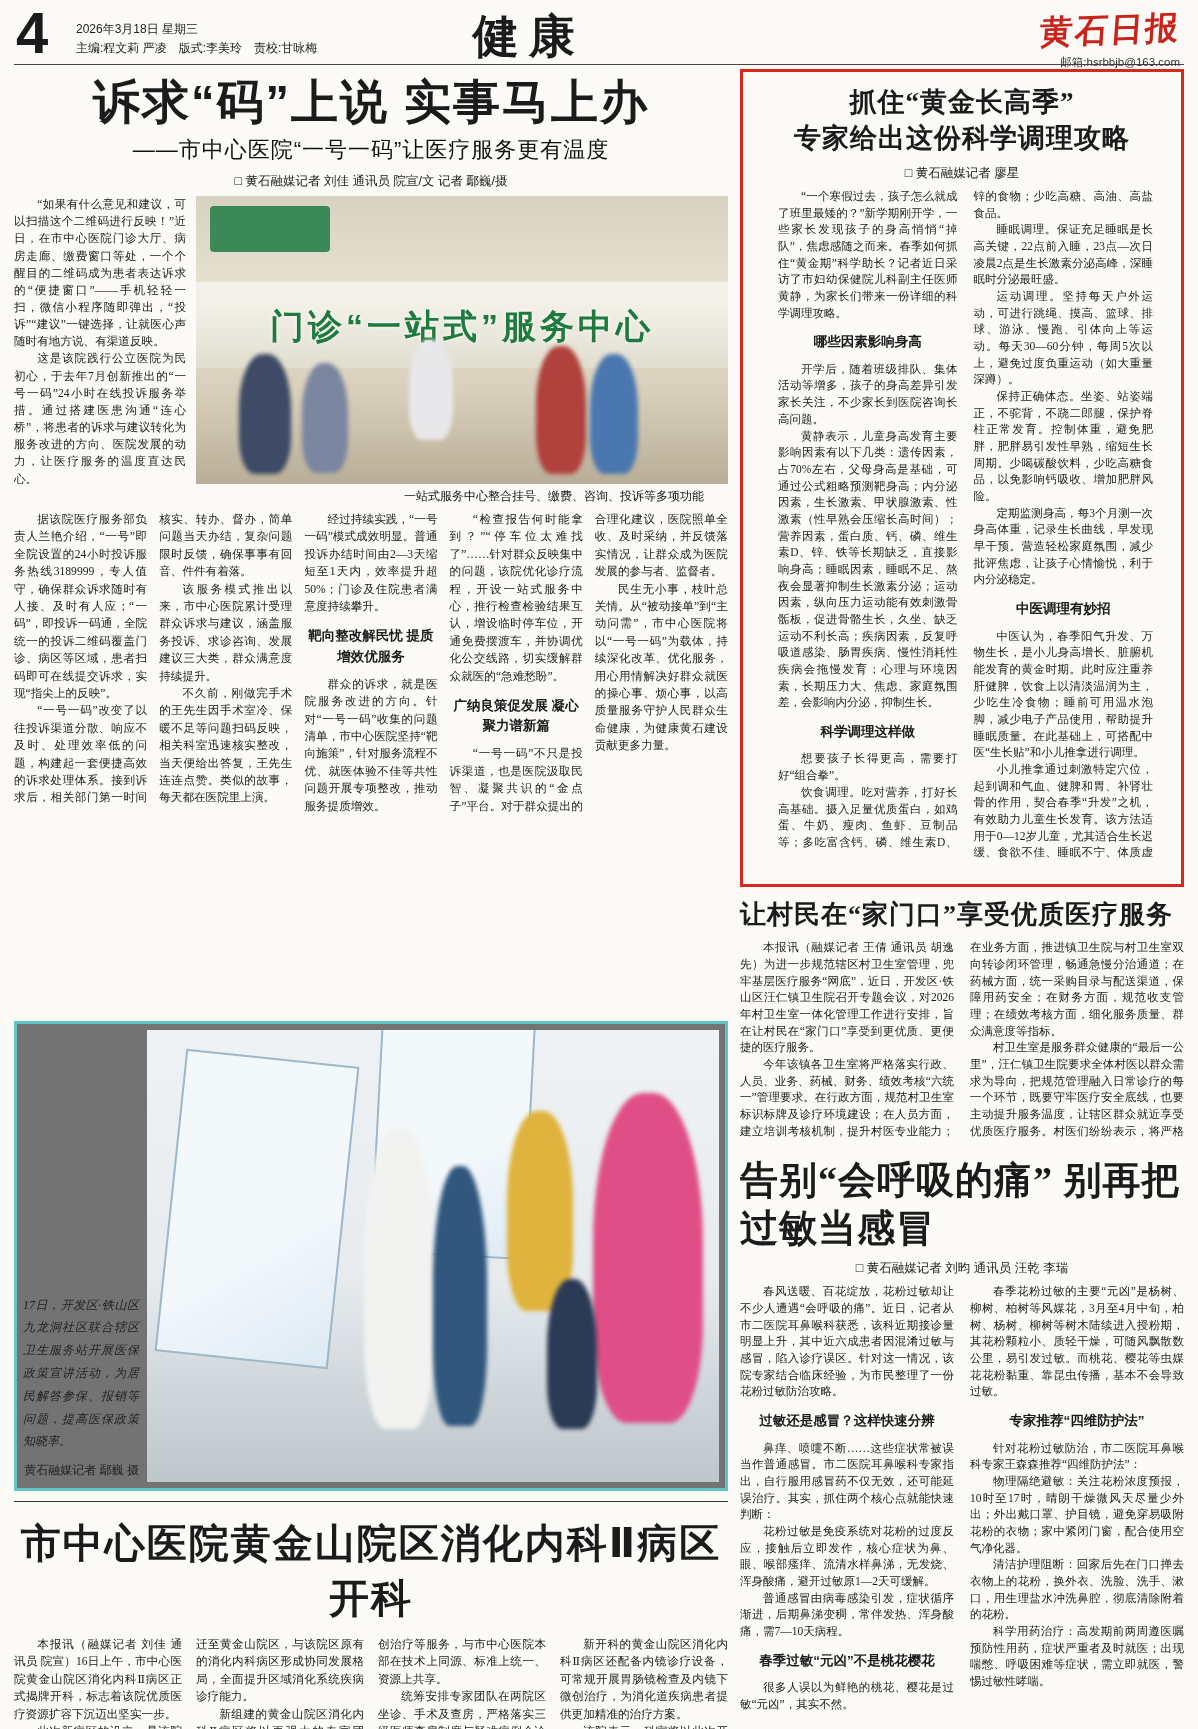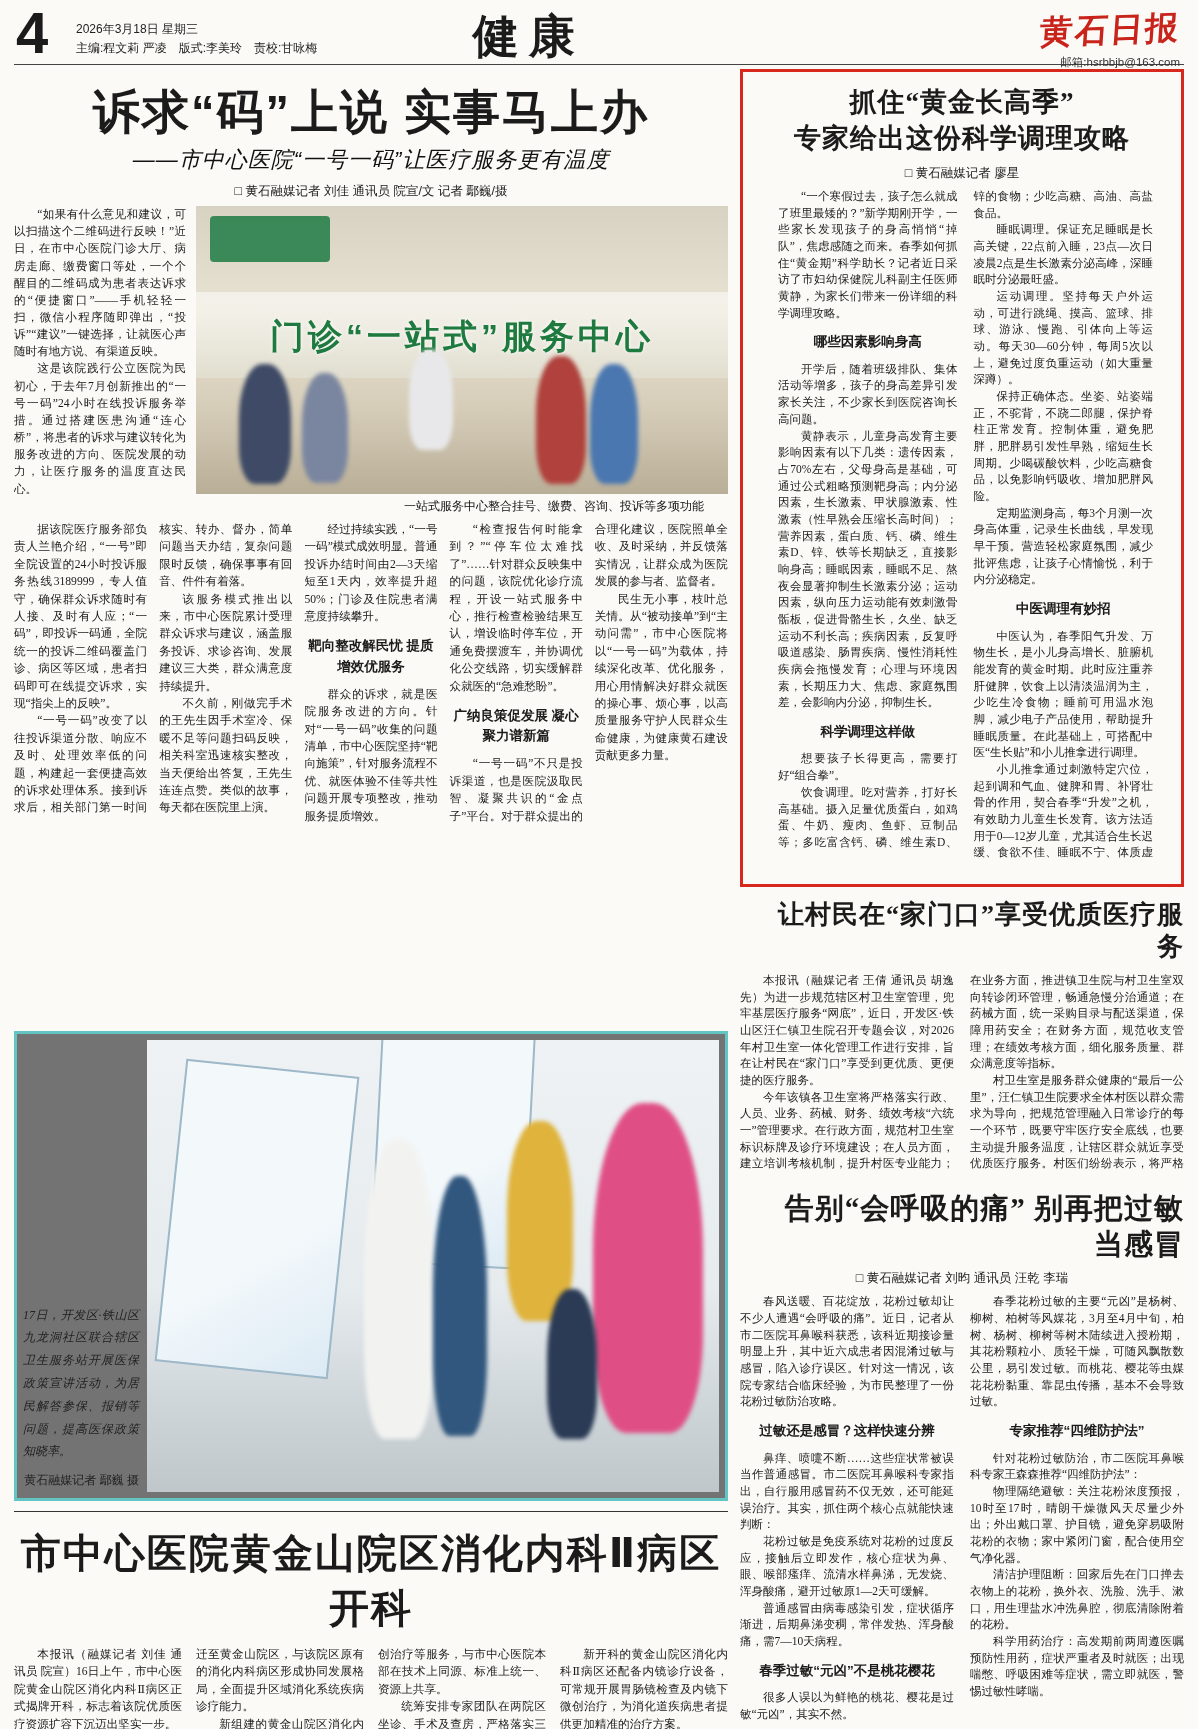--- a/index.html
+++ b/index.html
@@ -27,23 +27,23 @@
   .masthead .mail{font-size:11.5px;color:#333;margin-top:2px;
     font-family:"Liberation Sans",sans-serif;}
 
   
   .content{display:flex;gap:12px;}
   .col-left{width:714px;flex:none;}
   .col-right{width:444px;flex:none;}
 
   
   .main-head{font-size:47px;font-weight:bold;text-align:center;line-height:1.15;
-    font-family:"Liberation Sans","DejaVu Sans",sans-serif;letter-spacing:2px;margin-top:16px;}
+    font-family:"Liberation Sans","DejaVu Sans",sans-serif;letter-spacing:2px;margin-top:6px;}
   .main-deck{font-size:22px;text-align:center;margin-top:6px;letter-spacing:1px;
-    font-family:"Liberation Sans",sans-serif;color:#111;font-style:italic;}
+    font-family:"Liberation Sans",sans-serif;color:#111;}
   .byline{font-size:12.5px;text-align:center;margin:8px 0 6px;color:#222;
     font-family:"Liberation Sans",sans-serif;}
   .lead-row{display:flex;gap:10px;}
   .side-col{width:172px;flex:none;height:288px;overflow:hidden;
     font-size:11.6px;line-height:1.48;text-align:justify;}
   .photo-main{flex:1;height:288px;position:relative;overflow:hidden;
     background:linear-gradient(180deg,#d8d2c2 0%,#e9e3d3 38%,#d6cdb9 70%,#b9ae97 100%);}
   .photo-main .glass-band{position:absolute;left:0;right:0;top:86px;height:86px;
     background:linear-gradient(180deg,rgba(255,255,255,.55),rgba(233,240,232,.35));}
   .photo-main .overlay-title{position:absolute;left:50%;top:108px;transform:translateX(-50%);
@@ -80,25 +80,25 @@
     font-size:11.6px;line-height:1.5;text-align:justify;}
 
   
   .red-box{border:3px solid #d8271d;padding:12px 28px 8px;background:#fbfaf6;}
   .box-title{font-size:27px;font-weight:bold;text-align:center;line-height:1.35;
     font-family:"Liberation Serif",serif;letter-spacing:1px;}
   .box-cols{margin-top:6px;height:688px;overflow:hidden;
     column-count:2;column-gap:16px;font-size:11.5px;line-height:1.45;text-align:justify;margin-left:7px;}
 
   .sub-article{margin-top:12px;}
-  .sub-title{font-size:26px;font-weight:bold;text-align:right;letter-spacing:1px;
-    font-family:"Liberation Serif",serif;line-height:1.25;margin-left:26px;}
+  .sub-title{font-size:26px;font-weight:bold;text-align:left;letter-spacing:1px;
+    font-family:"Liberation Serif",serif;line-height:1.25;}
   .village-cols{margin-top:8px;height:206px;overflow:hidden;
     column-count:2;column-gap:16px;font-size:11.5px;line-height:1.45;text-align:justify;}
-  .allergy-title{font-size:29px;}
+  .allergy-title{font-size:38px;}
   .allergy-cols{margin-top:6px;height:432px;overflow:hidden;
     column-count:2;column-gap:16px;font-size:11.5px;line-height:1.45;text-align:justify;}
 </style>
 </head>
 <body>
 
 <div class="page">
 
   <div class="topbar">
     <div class="pageno">4</div>

